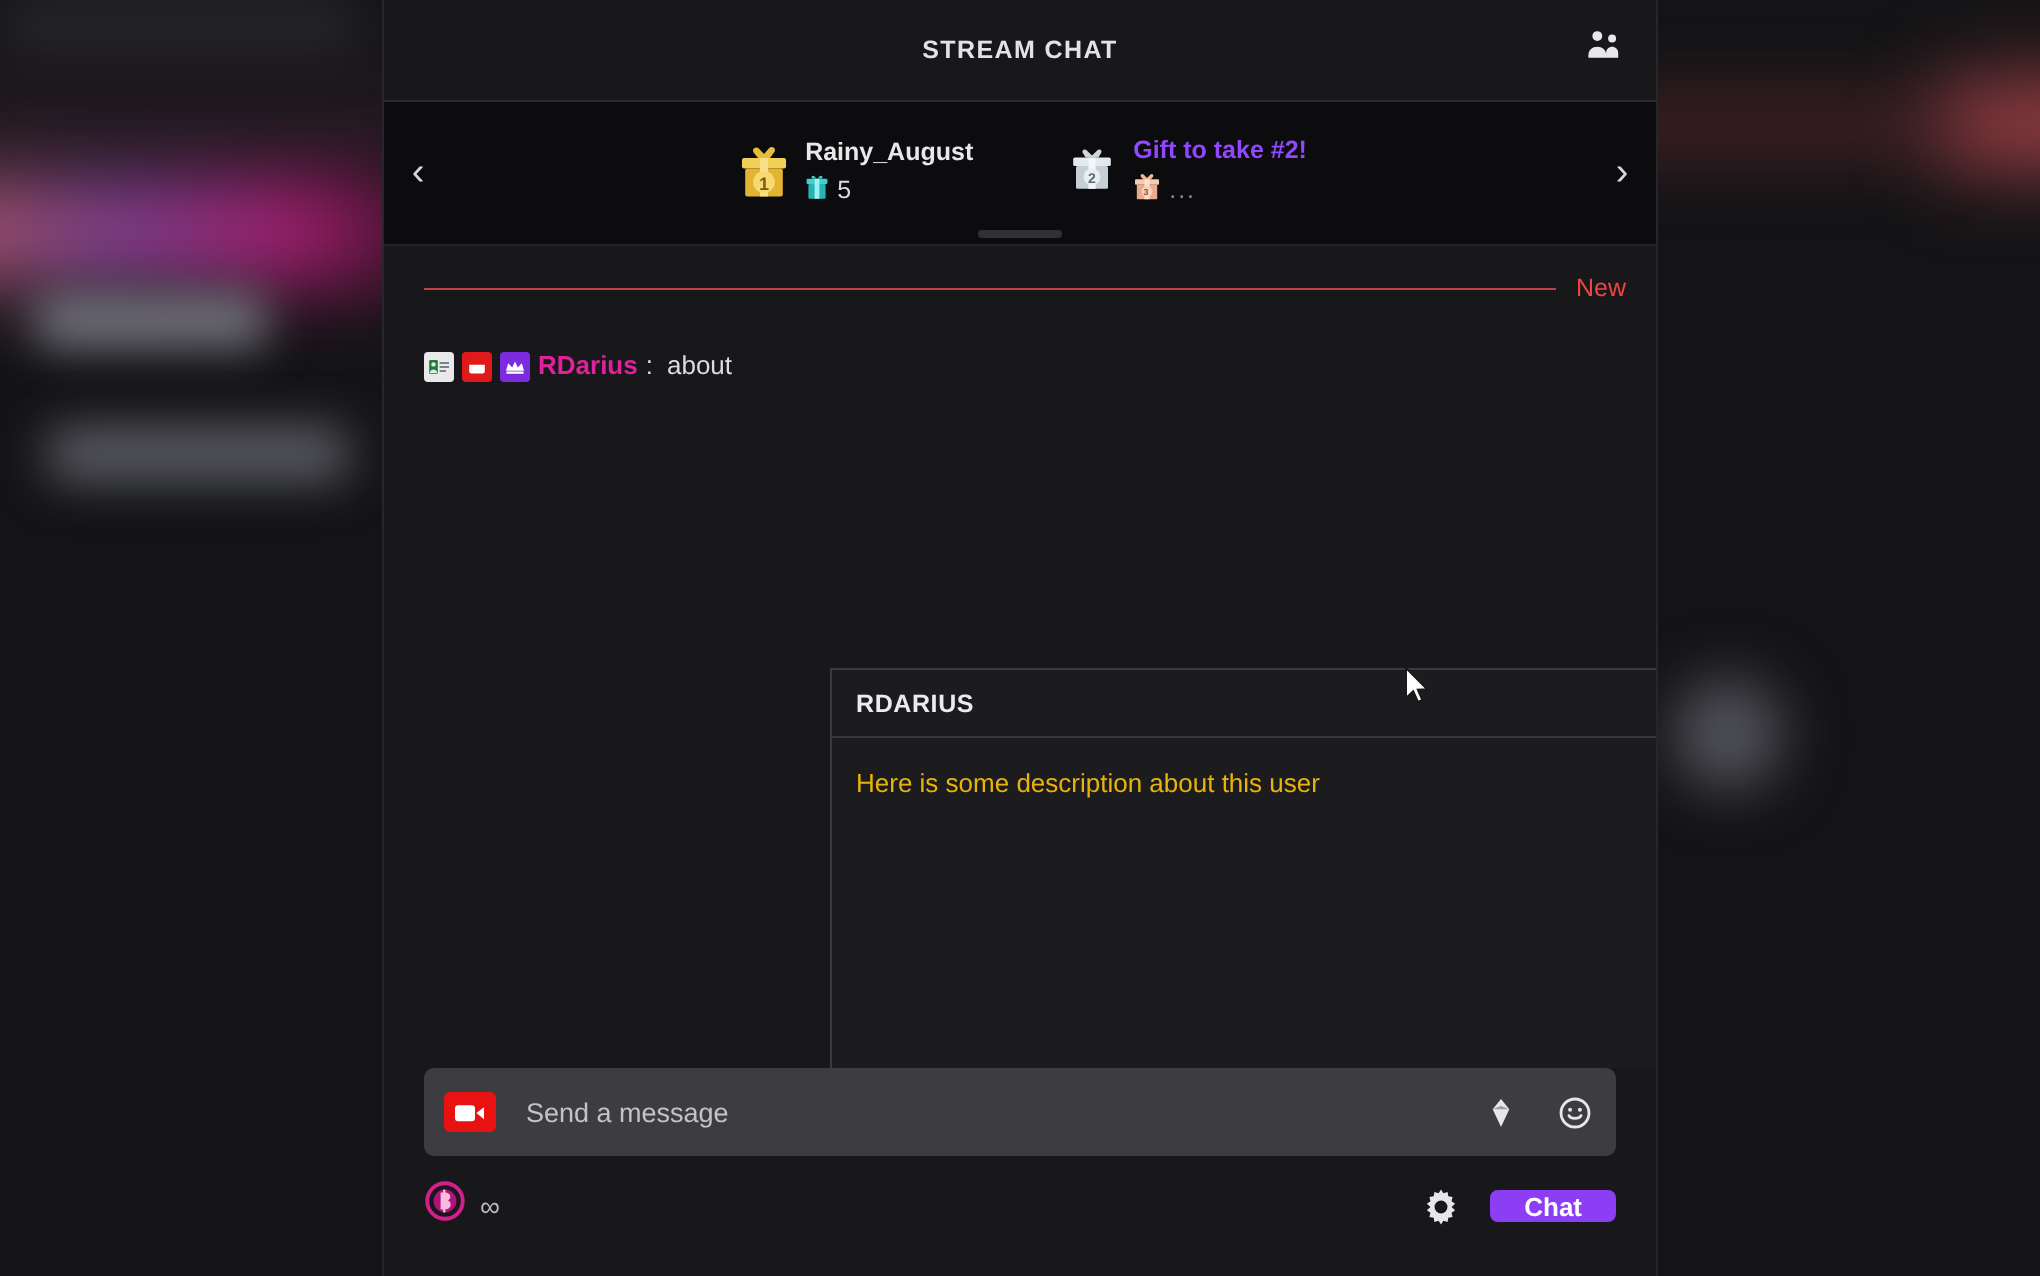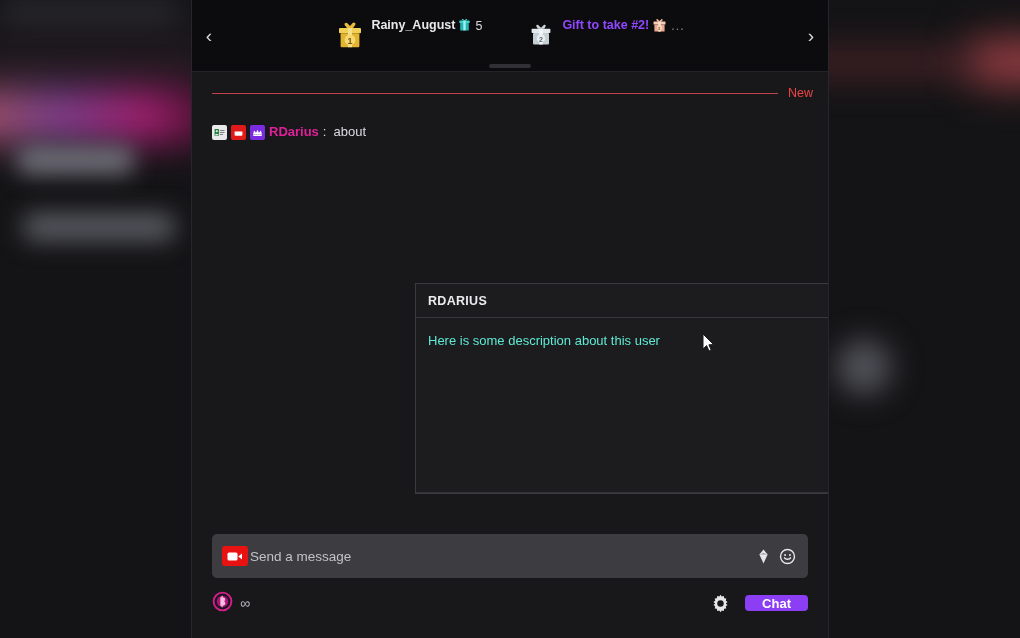--- a/index.html
+++ b/index.html
@@ -136,21 +136,21 @@
     justify-content: center;
     gap: 44px;
     padding-bottom: 2px;
   }
   .gift-entry { display: flex; align-items: flex-start; gap: 6px; }
   .gift-icon-wrap {
     width: 30px; height: 34px;
     display: flex; align-items: center; justify-content: center;
     flex: 0 0 30px;
   }
-  .gift-lines { display: flex; flex-direction: row; gap: 4px; }
+  .gift-lines { display: flex; flex-direction: column; gap: 4px; }
   .gift-name {
     font-size: 12.5px; font-weight: bold; color: #e8e8ea; line-height: 14px;
   }
   .gift-title {
     font-size: 12.5px; font-weight: bold; color: #9147ff; line-height: 14px;
   }
   .gift-sub {
     display: flex; align-items: center; gap: 5px;
     font-size: 12.5px; color: #dadade; line-height: 14px;
   }
@@ -247,37 +247,37 @@
     color: #ececef;
     letter-spacing: 0.3px;
   }
   .uc-body {
     height: 175px;
     padding: 14px 12px;
     border-bottom: 1px solid #34343b;
   }
   .uc-desc {
     font-size: 13px;
-    color: #5eead4;
+    color: #eab308;
     line-height: 18px;
   }
 
   
   .composer {
     flex: 0 0 auto;
     padding: 0 20px 16px 20px;
   }
   .input-row {
     height: 44px;
     background: #3d3d41;
     border-radius: 5px;
     display: flex;
     align-items: center;
     padding: 0 10px 0 10px;
-    gap: 2px;
+    gap: 15px;
   }
   .video-badge {
     width: 26px; height: 20px;
     background: #e91212;
     border-radius: 3px;
     display: flex; align-items: center; justify-content: center;
     flex: 0 0 26px;
     cursor: pointer;
   }
   .msg-input {
@@ -353,20 +353,33 @@
   </div>
 
   <div class="bg-right">
     <div class="blob br-redwide"></div>
     <div class="blob br-red"></div>
     <div class="blob br-orb"></div>
   </div>
 
   <div class="chat-panel">
 
+    <div class="chat-header">
+      <span class="chat-title">STREAM CHAT</span>
+      <div class="community-btn">
+        <span>
+          <svg width="19" height="19" viewBox="0 0 20 20" fill="#e8e8ec">
+            <circle cx="7" cy="5.3" r="2.6"></circle>
+            <path d="M2.3 15.5c0-2.9 2.1-4.6 4.7-4.6s4.7 1.7 4.7 4.6v1.2H2.3z"></path>
+            <circle cx="14.8" cy="6.6" r="2.1"></circle>
+            <path d="M11.6 16.7v-2.4c0-2.2 1.5-3.4 3.2-3.4s3.2 1.2 3.2 3.4v2.4z"></path>
+          </svg>
+        </span>
+      </div>
+    </div>
 
     <div class="gift-banner">
       <div class="carousel-arrow">‹</div>
 
       <div class="gift-items">
 
         <div class="gift-entry">
           <div class="gift-icon-wrap">
             <svg width="28" height="30" viewBox="0 0 28 30">
               <path d="M9 5.5c-1.6-2 1-3.6 2.4-2.2L14 6l2.6-3c1.4-1.4 4 .2 2.4 2.2L17 8h-6z" fill="#e8bb3d"></path>

